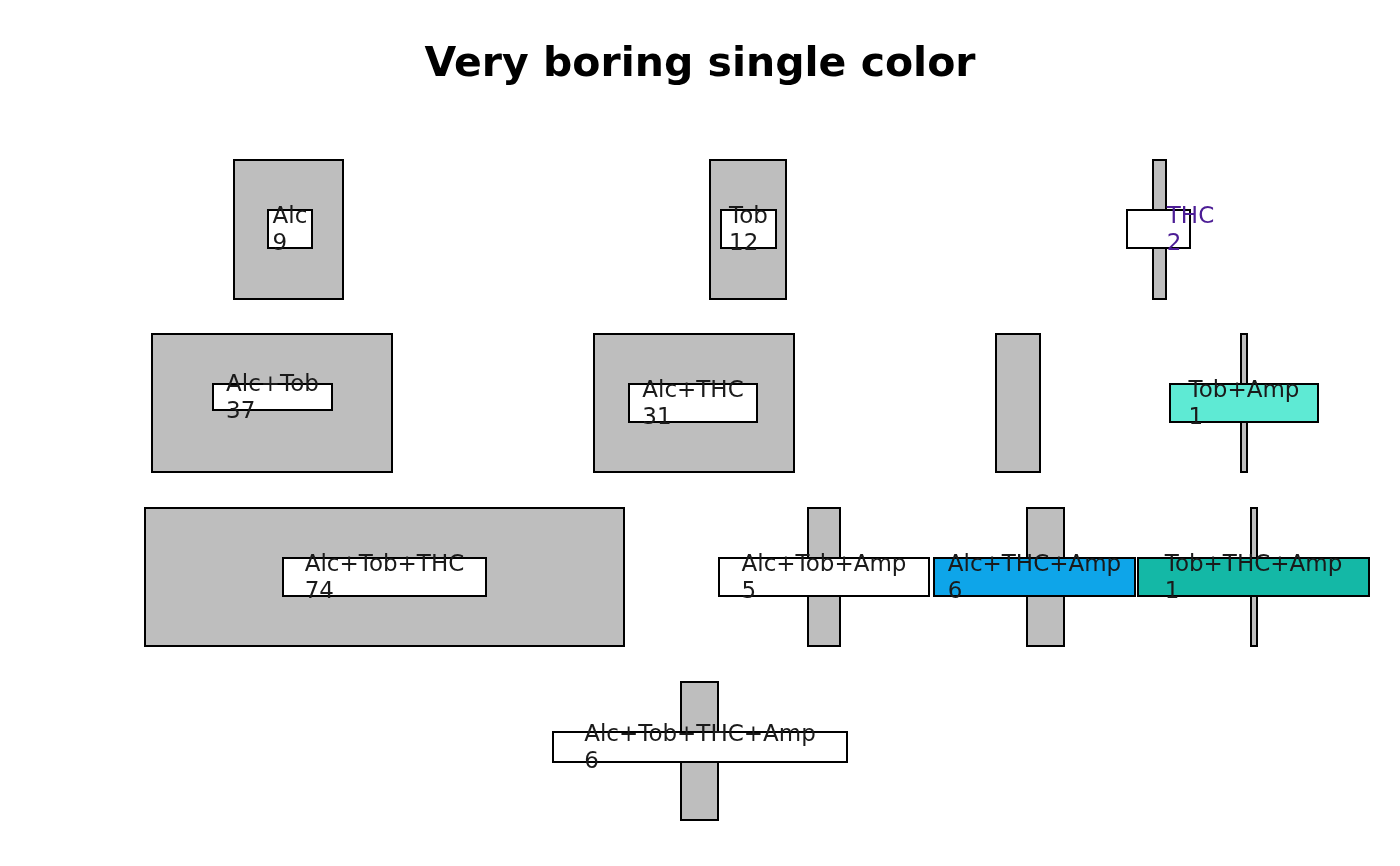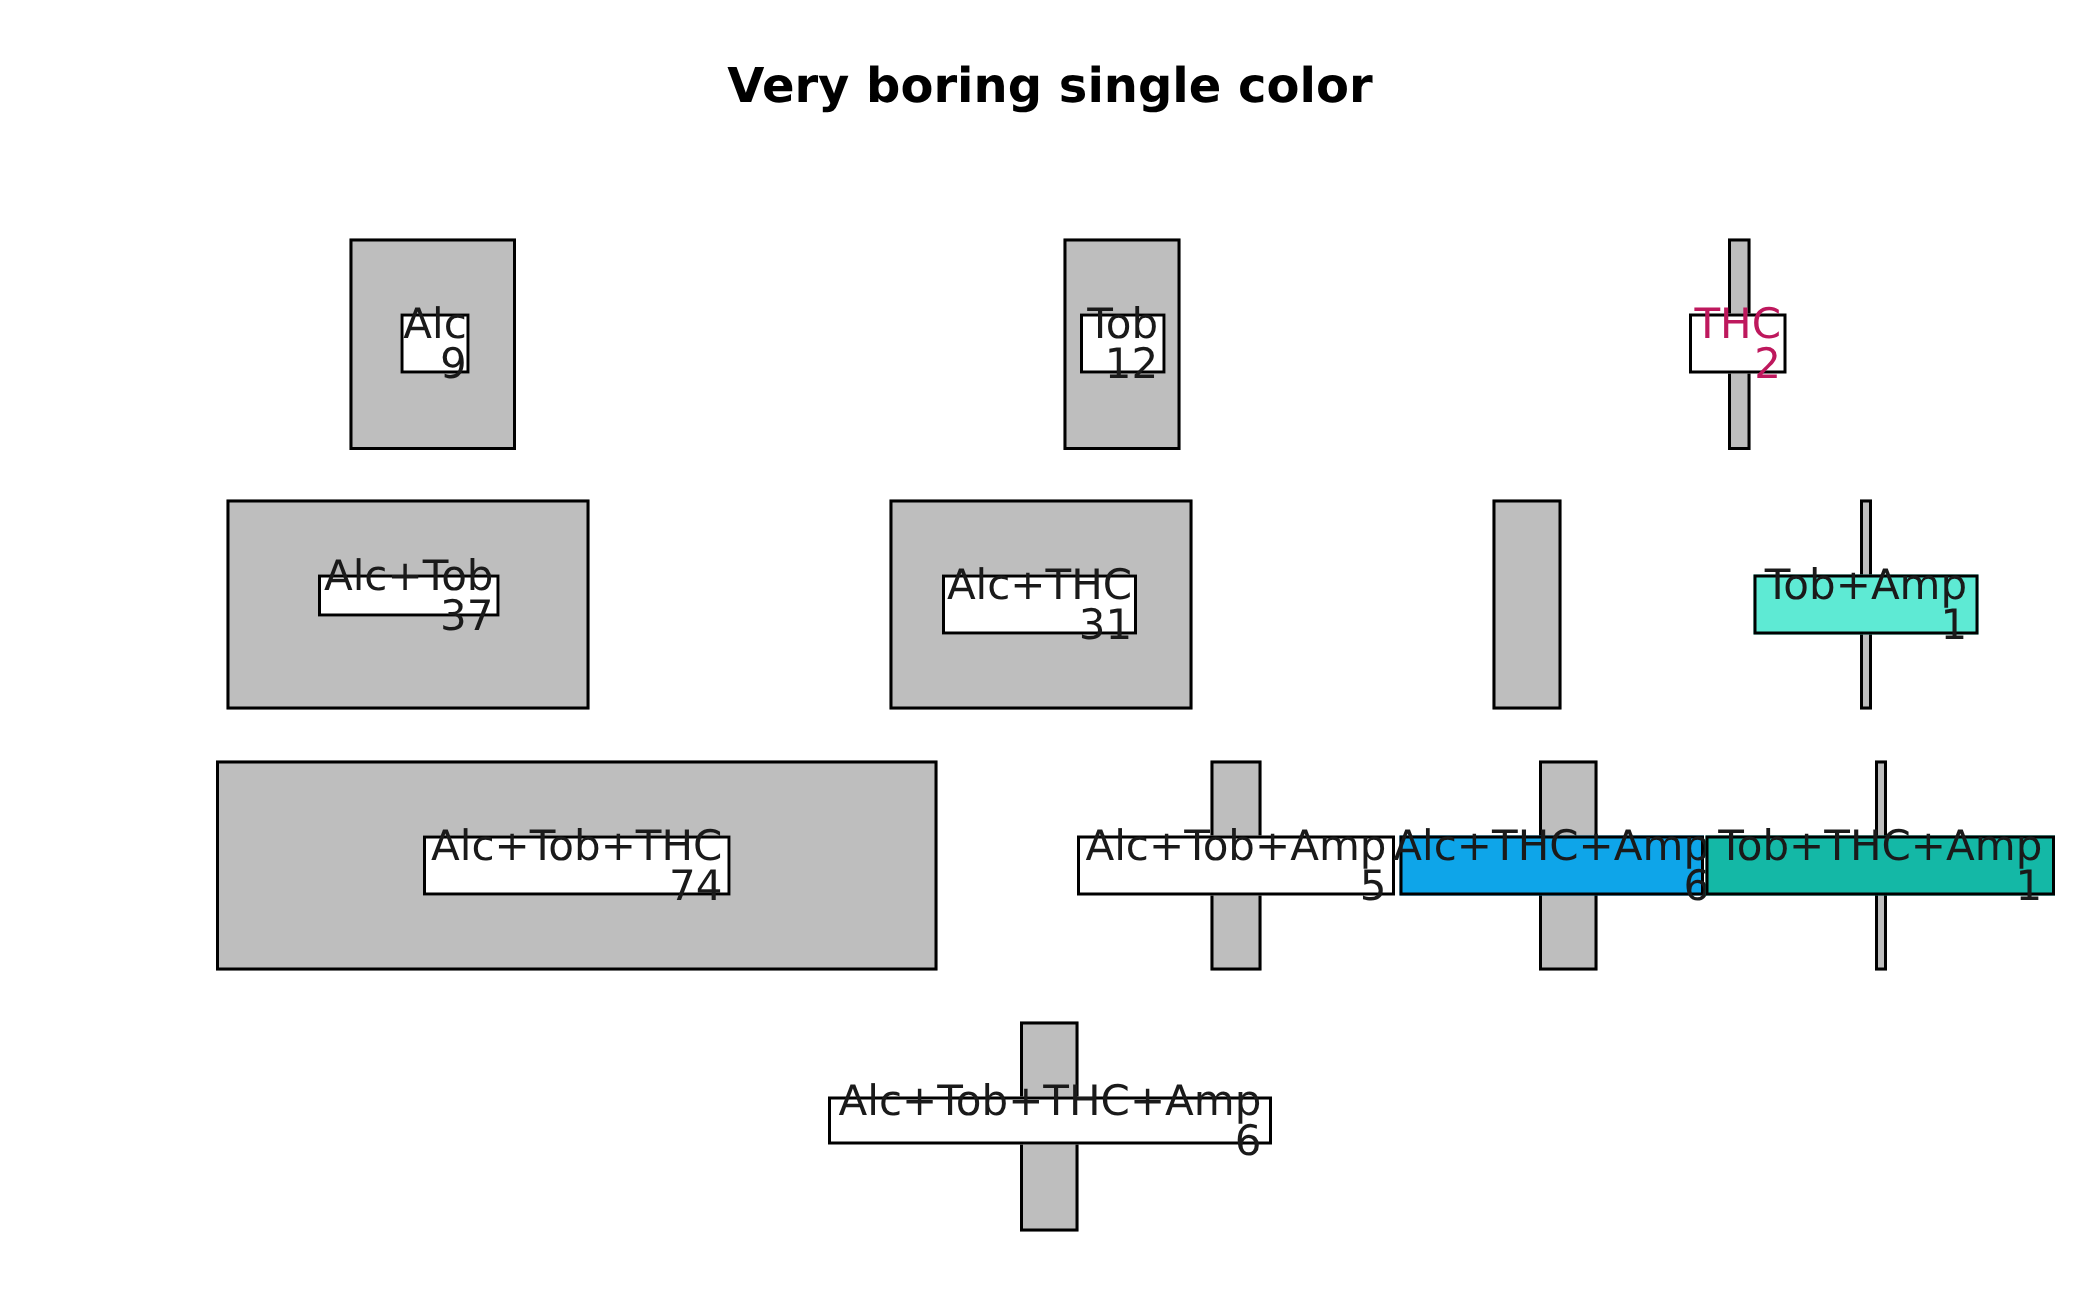--- a/index.html
+++ b/index.html
@@ -11,21 +11,21 @@
   }
   .canvas {
     position: relative;
     width: 1400px; height: 866px;
     background: #ffffff;
   }
   .chart-title {
     position: absolute;
     top: 38px; left: 0; width: 100%;
     text-align: center;
-    font-size: 32px;
+    font-size: 41px;
     font-weight: bold;
     color: #000000;
     letter-spacing: 0px;
   }
   .chart-area {
     position: absolute;
     inset: 0;
   }
   .shape {
     position: absolute;
@@ -35,23 +35,23 @@
   .labelbox {
     position: absolute;
     background: #ffffff;
     border: 2px solid #000000;
     z-index: 2;
   }
   .label-inner {
     position: absolute;
     left: 50%; top: 50%;
     transform: translate(-50%, -50%);
-    text-align: right;
+    text-align: left;
     white-space: nowrap;
-    font-size: 28px;
+    font-size: 23px;
     line-height: 27px;
     color: #1a1a1a;
   }
 </style>
 </head>
 <body>
 
 <div class="canvas">
   <div class="chart-title">Very boring single color</div>
   <div class="chart-area">
@@ -73,21 +73,21 @@
           <div>9</div>
         </div>
       </div>
       <div class="labelbox" style="left: 720px; top: 209px; width: 57px; height: 40px; background: rgb(255, 255, 255); border-color: rgb(0, 0, 0);">
         <div class="label-inner" style="color: rgb(26, 26, 26);">
           <div>Tob</div>
           <div>12</div>
         </div>
       </div>
       <div class="labelbox" style="left: 1126px; top: 209px; width: 65px; height: 40px; background: rgb(255, 255, 255); border-color: rgb(0, 0, 0);">
-        <div class="label-inner" style="color: #be185d;">
+        <div class="label-inner" style="color: #4c1d95; margin-left: 32px;">
           <div>THC</div>
           <div>2</div>
         </div>
       </div>
       <div class="labelbox" style="left: 212px; top: 383px; width: 121px; height: 28px; background: rgb(255, 255, 255); border-color: rgb(0, 0, 0);">
         <div class="label-inner" style="color: rgb(26, 26, 26);">
           <div>Alc+Tob</div>
           <div>37</div>
         </div>
       </div>

